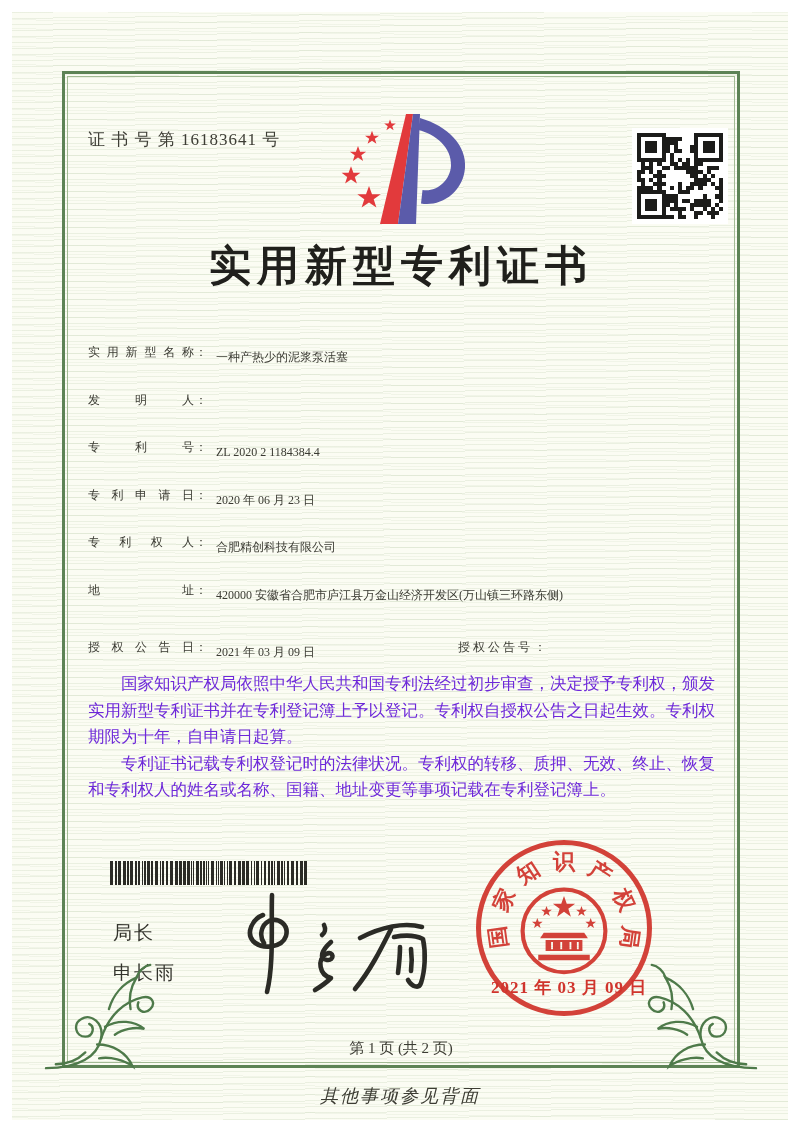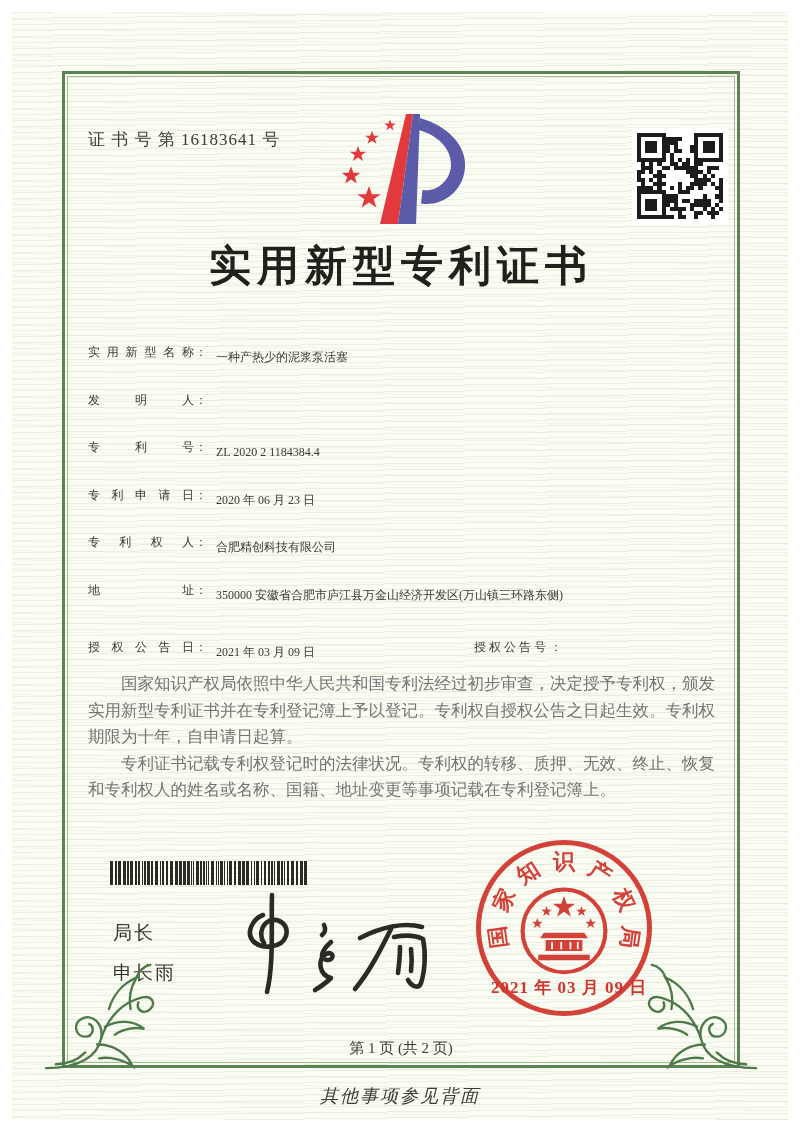--- a/index.html
+++ b/index.html
@@ -41,24 +41,24 @@
     left:62px; top:238px; width:678px; text-align:center;
     font-size:42px; letter-spacing:6px; color:#20201c; font-weight:600;
   }
 
   .fields { left:88px; top:344px; width:628px; font-size:12px; color:#3a3a32; }
   .frow { display:flex; align-items:flex-start; height:47.5px; }
   .frow.addr { height:57px; }
   .flabel { display:inline-block; width:106px; text-align:justify; text-align-last:justify; }
   .fcolon { margin-left:1px; }
   .fvalue { margin-left:9px; max-width:500px; line-height:26px; }
-  .flabel2 { letter-spacing:3px; margin-left:30px; }
+  .flabel2 { letter-spacing:3px; margin-left:14px; }
   .grant-date-value { width:228px; }
 
-  .paras { left:88px; top:671px; width:628px; font-size:16.5px; line-height:26.5px; color:#737373; }
+  .paras { left:88px; top:671px; width:628px; font-size:16.5px; line-height:26.5px; color:#6d28d9; }
   .paras p { text-indent:2em; }
 
   .barcode { left:110px; top:861px; width:202px; height:24px; display:flex; align-items:stretch; }
   .barcode b { display:block; background:#2b2b25; }
   .barcode s { display:block; }
 
   .officer-title { left:113px; top:920px; font-size:19px; letter-spacing:2px; color:#33332c; }
   .officer-name  { left:113px; top:960px; font-size:19px; letter-spacing:2px; color:#33332c; }
 
   .signature { left:223px; top:884px; width:215px; height:115px; }
@@ -577,21 +577,21 @@
       <span class="fvalue">2020 年 06 月 23 日</span>
     </div>
     <div class="frow">
       <span class="flabel">专利权人</span>
         <span class="fcolon">：</span>
       <span class="fvalue">合肥精创科技有限公司</span>
     </div>
     <div class="frow addr">
       <span class="flabel">地址</span>
         <span class="fcolon">：</span>
-      <span class="fvalue">350000 安徽省合肥市庐江县万金山经济开发区(万山镇三环路东侧)</span>
+      <span class="fvalue">420000 安徽省合肥市庐江县万金山经济开发区(万山镇三环路东侧)</span>
     </div>
     <div class="frow">
       <span class="flabel">授权公告日</span>
         <span class="fcolon">：</span>
       <span class="fvalue grant-date-value">2021 年 03 月 09 日</span>
       <span class="flabel2">授权公告号</span>
         <span class="fcolon">：</span>
     </div>
   </div>
 

